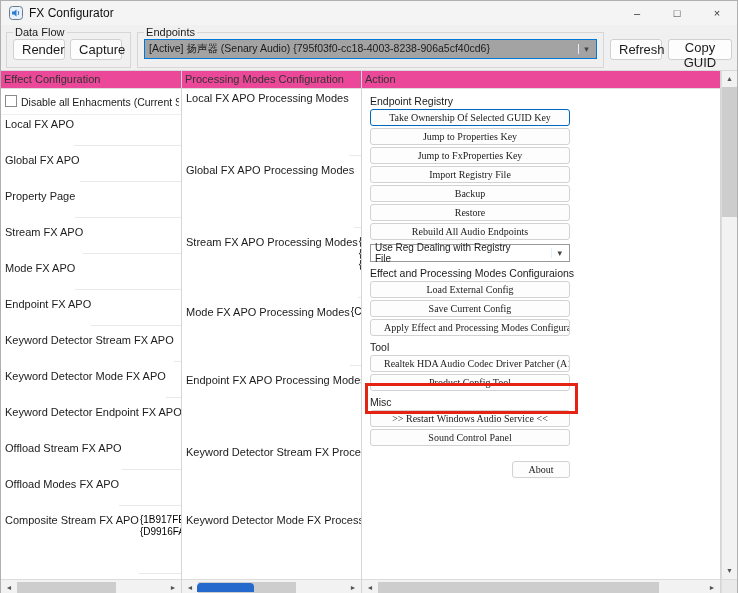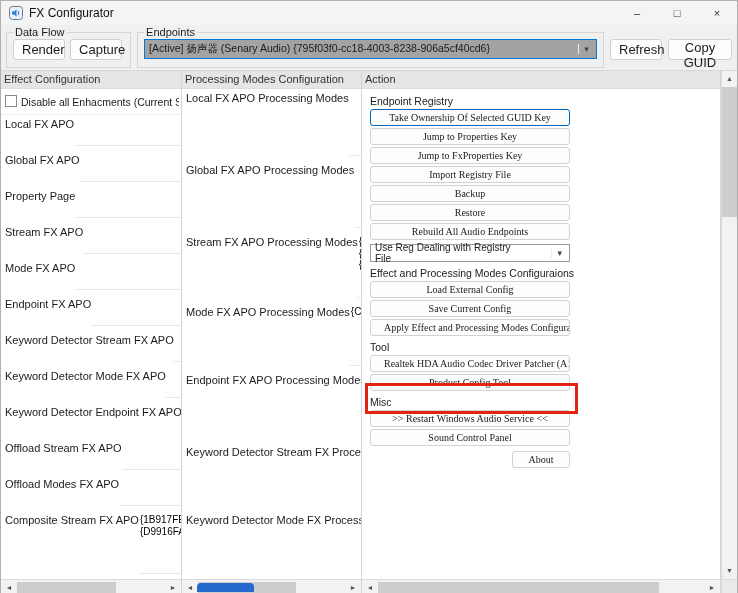--- a/index.html
+++ b/index.html
@@ -27,41 +27,41 @@
   .tb-btn { margin-top:14px; }
   .tb-refresh { width:52px; }
   .tb-copy { width:64px; }
 
   
   .main { display:flex; height:523px; position:relative; background:#fff; }
   .col { background:#fff; border-right:1px solid #d5d5d5; display:flex; flex-direction:column; position:relative; }
   .col1 { width:181px; }
   .col2 { width:180px; }
   .col3 { width:361px; }
-  .col-header { height:18px; background:#e5e5e5; border-bottom:1px solid #dedede; padding:2px 0 0 3px; font-size:11px; color:#333; white-space:nowrap; overflow:hidden; }
+  .col-header { height:18px; background:#ec4899; border-bottom:1px solid #dedede; padding:2px 0 0 3px; font-size:11px; color:#333; white-space:nowrap; overflow:hidden; }
   .col-body { flex:1; display:flex; flex-direction:column; overflow:hidden; }
 
   .check-row { height:26px; display:flex; align-items:flex-start; gap:4px; padding:7px 2px 0 4px; border-bottom:1px solid #efefef; }
   .checkbox { width:12px; height:12px; flex:0 0 12px; border:1px solid #8a8a8a; background:#fff; margin-top:-1px; }
   .check-label { font-size:10.5px; white-space:nowrap; overflow:hidden; }
 
   .sec { display:flex; flex-direction:row; padding:3px 0 0 4px; }
   .h36 { height:36px; } .h72 { height:72px; } .h70 { height:70px; } .h68 { height:68px; }
   .grow { flex:1; }
   .sec-label { font-size:11px; white-space:nowrap; overflow:hidden; padding-bottom:2px; }
   .sec-box { flex:1; margin:0 0 5px 0; border-bottom:1px solid #e9e9e9; overflow:hidden; }
   .guid { font-size:10px; line-height:11.5px; padding-left:1px; white-space:nowrap; overflow:hidden; color:#000; }
 
   
   .act-body { padding:3px 8px 0 8px; position:relative; }
   .act-label { font-size:10.5px; margin:3px 0 2px; white-space:nowrap; }
   .act-btn { display:block; width:200px; height:17px; line-height:14px; font-size:10px; background:#fdfdfd; border:1px solid #d2d2d2; border-radius:3px; margin-bottom:2px; text-align:center; white-space:nowrap; overflow:hidden; font-family:Liberation Serif, serif; color:#1b1b1b; padding:0 13px; }
   .act-btn.default { border-color:#0067c0; }
   .act-combo { width:200px; height:18px; border:1px solid #999; background:#fff; display:flex; align-items:center; justify-content:space-between; padding:0 2px 0 4px; margin:2px 0; font-size:10px;gap:27px; }
-  .about-btn { width:58px; margin-left:142px; margin-top:3px; }
+  .about-btn { width:58px; margin-left:142px; margin-top:13px; }
   .red-box { position:absolute; left:3px; top:294px; width:213px; height:31px; border:3px solid #e42313; z-index:5; pointer-events:none; }
 
   
   .hscroll { height:15px; border-top:1px solid #dcdcdc; background:#f2f2f2; display:flex; align-items:center; padding:0 2px; }
   .sb-a { font-size:7px; color:#555; width:12px; text-align:center; }
   .h-track { flex:1; height:100%; position:relative; }
   .h-thumb { position:absolute; top:2px; left:2px; height:11px; background:#cdcdcd; }
   .w65 { width:65%; } .w85 { width:85%; }
   .vscroll { width:16px; background:#f2f2f2; border-left:1px solid #dcdcdc; display:flex; flex-direction:column; align-items:stretch; }
   .vscroll .sb-a { width:100%; height:16px; line-height:16px; }

